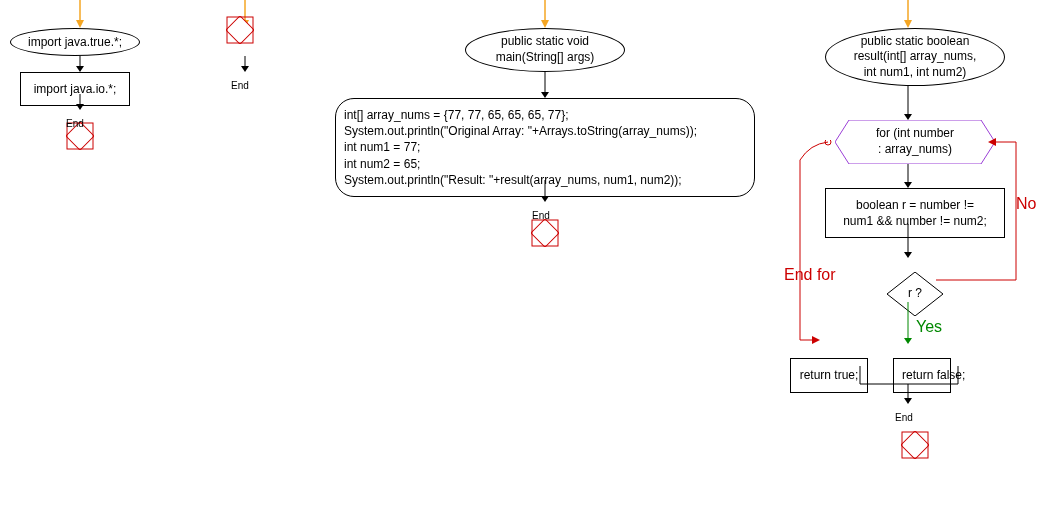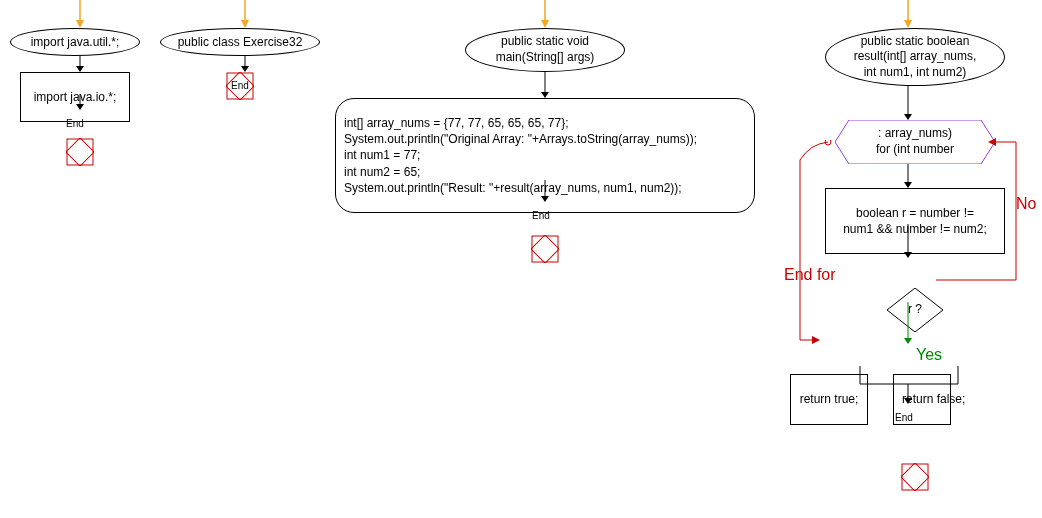--- a/index.html
+++ b/index.html
@@ -24,21 +24,21 @@
       align-items: center;
       justify-content: center;
       white-space: nowrap;
     }
     .ellipse.multiline {
       white-space: normal;
       line-height: 1.3;
     }
     .rect {
       border: 1px solid #000;
-      padding: 16px 8px;
+      padding: 8px 8px;
       background: #fff;
       text-align: left;
       line-height: 1.35;
       white-space: nowrap;
     }
     .rect.center { text-align: center; }
     .end-symbol {
       width: 28px;
       height: 28px;
       position: relative;
@@ -55,32 +55,32 @@
       text-align: center;
     }
     .arrow-line {
       position: absolute;
     }
     .label {
       position: absolute;
       font-size: 16px;
     }
     .label.red { color: #c00; }
-    .label.green { color: #080; margin-top: 28px; }
+    .label.green { color: #080; }
   </style>
 </head>
 <body>
 
 <div class="flowchart" style="left:10px; top:0; width:140px;">
   <svg class="arrow-line" style="left:60px; top:0;" width="20" height="30">
     <line x1="10" y1="0" x2="10" y2="22" stroke="#f5a623" stroke-width="1.5"></line>
     <polygon points="10,28 6,20 14,20" fill="#f5a623"></polygon>
   </svg>
   <div class="ellipse" style="margin-top:28px; width:130px; height:28px;">
-    <span>import java.util.*;</span>
+    <span>import java.true.*;</span>
   </div>
   <svg class="arrow-line" style="left:60px; top:56px;" width="20" height="18">
     <line x1="10" y1="0" x2="10" y2="12" stroke="#000" stroke-width="1"></line>
     <polygon points="10,16 6,10 14,10" fill="#000"></polygon>
   </svg>
   <div class="rect center" style="margin-top:16px; width:110px; margin-left:10px;">
     <span>import java.io.*;</span>
   </div>
   <svg class="arrow-line" style="left:60px; top:94px;" width="20" height="18">
     <line x1="10" y1="0" x2="10" y2="12" stroke="#000" stroke-width="1"></line>
@@ -93,23 +93,20 @@
     </svg>
   </div>
   <div class="label" style="left:56px; top:118px; font-size:10px;">End</div>
 </div>
 
 <div class="flowchart" style="left:160px; top:0; width:160px;">
   <svg class="arrow-line" style="left:75px; top:0;" width="20" height="30">
     <line x1="10" y1="0" x2="10" y2="22" stroke="#f5a623" stroke-width="1.5"></line>
     <polygon points="10,28 6,20 14,20" fill="#f5a623"></polygon>
   </svg>
-  <div class="ellipse" style="margin-top:28px; width:160px; height:28px;">
-    <span>public class Exercise32</span>
-  </div>
   <svg class="arrow-line" style="left:75px; top:56px;" width="20" height="18">
     <line x1="10" y1="0" x2="10" y2="12" stroke="#000" stroke-width="1"></line>
     <polygon points="10,16 6,10 14,10" fill="#000"></polygon>
   </svg>
   <div class="end-symbol" style="margin-top:16px;">
     <svg width="28" height="28">
       <rect x="4" y="4" width="20" height="20" fill="#fff" stroke="#c00" stroke-width="1" transform="rotate(45 14 14)"></rect>
       <rect x="1" y="1" width="26" height="26" fill="none" stroke="#c00" stroke-width="1"></rect>
     </svg>
   </div>
@@ -166,22 +163,22 @@
   <svg class="arrow-line" style="left:108px; top:86px;" width="20" height="36">
     <line x1="10" y1="0" x2="10" y2="30" stroke="#000" stroke-width="1"></line>
     <polygon points="10,34 6,28 14,28" fill="#000"></polygon>
   </svg>
 
   <div class="hexagon" style="margin:34px auto 0; width:160px; height:44px;">
     <svg width="160" height="44" style="position:absolute; left:0; top:0;">
       <polygon points="14,0 146,0 160,22 146,44 14,44 0,22" fill="#fff" stroke="#9a3fd6" stroke-width="1"></polygon>
     </svg>
     <div style="position:relative; padding-top:6px;">
+      <div>for (int number</div>
       <div>: array_nums)</div>
-      <div>for (int number</div>
     </div>
   </div>
 
   <svg class="arrow-line" style="left:108px; top:164px;" width="20" height="26">
     <line x1="10" y1="0" x2="10" y2="20" stroke="#000" stroke-width="1"></line>
     <polygon points="10,24 6,18 14,18" fill="#000"></polygon>
   </svg>
 
   <div class="rect center" style="margin:24px auto 0; width:180px;">
     <div>boolean r = number !=</div>

